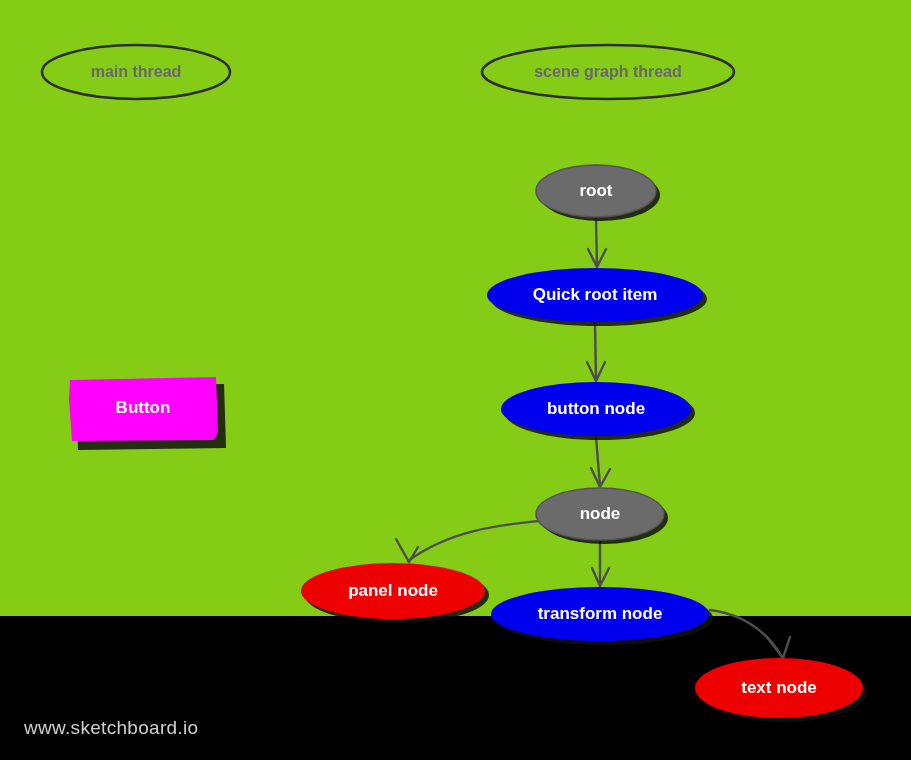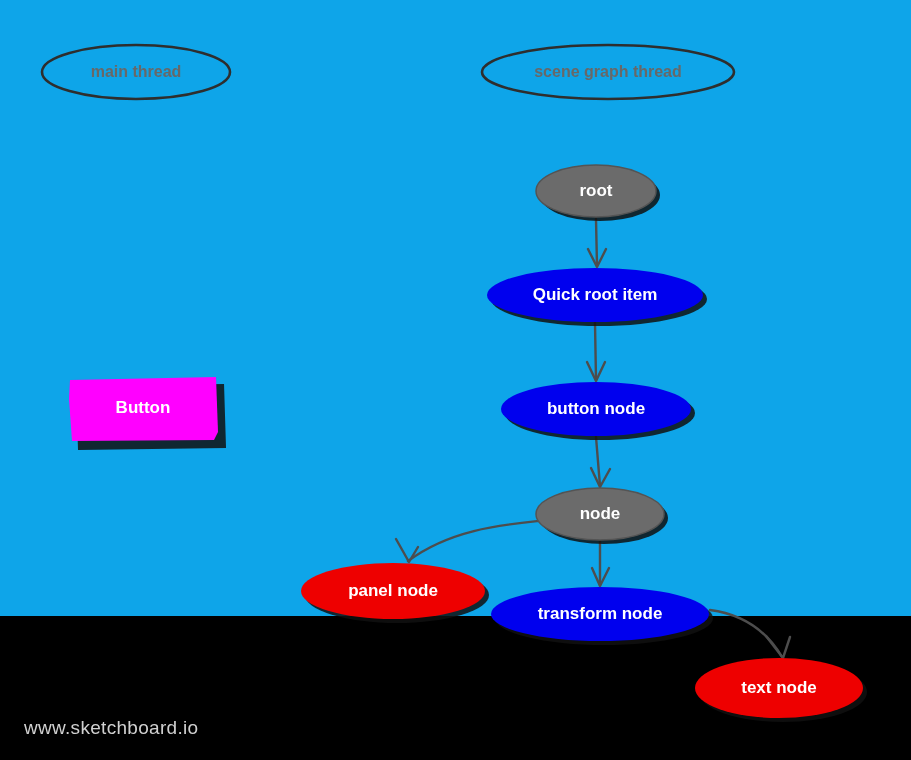--- a/index.html
+++ b/index.html
@@ -11,21 +11,21 @@
   body {
     width: 911px;
     height: 760px;
     overflow: hidden;
     font-family: "Liberation Sans", sans-serif;
   }
   #canvas {
     position: relative;
     width: 911px;
     height: 616px;
-    background: #0ea5e9;
+    background: #84cc16;
   }
   #diagram-svg {
     position: absolute;
     left: 0;
     top: 0;
     width: 911px;
     height: 760px;
   }
   .node-label {
     font-family: "Liberation Sans", sans-serif;

